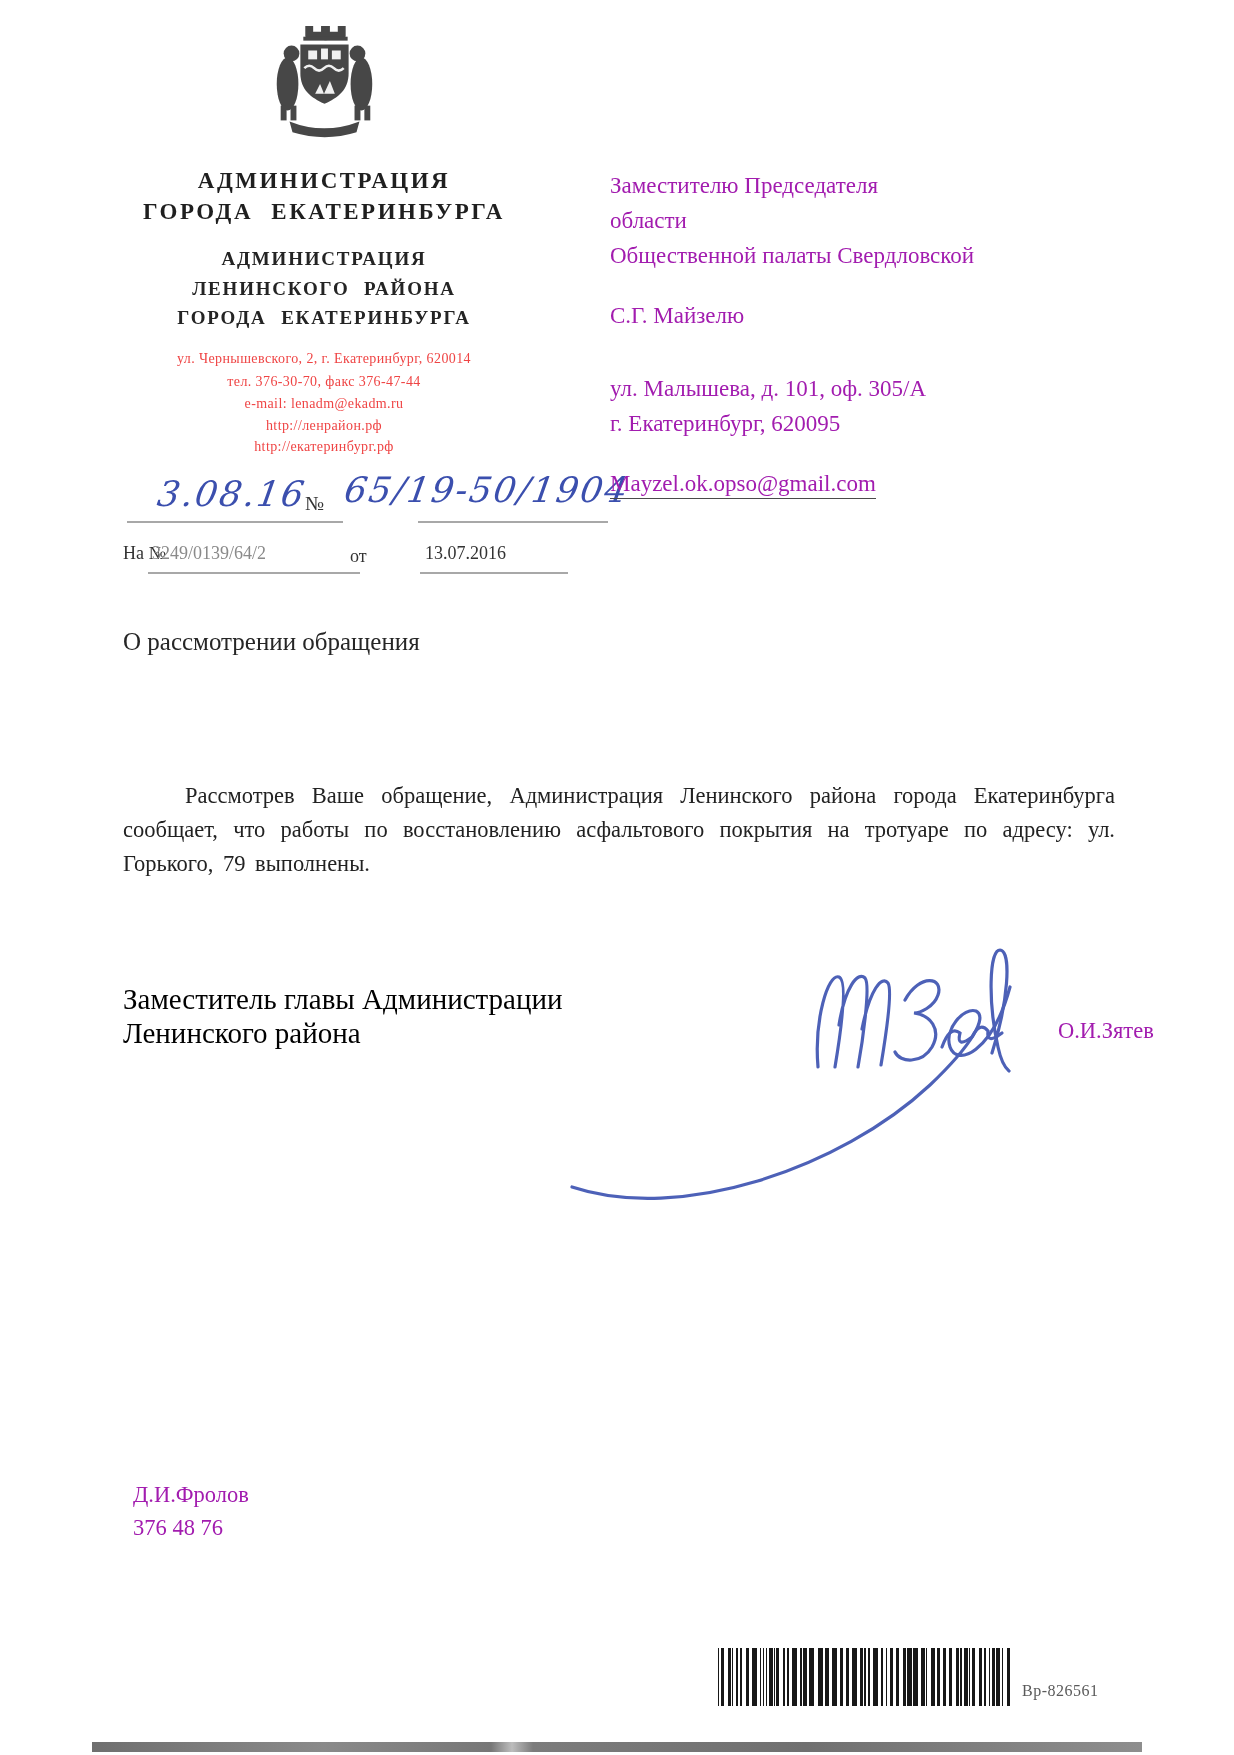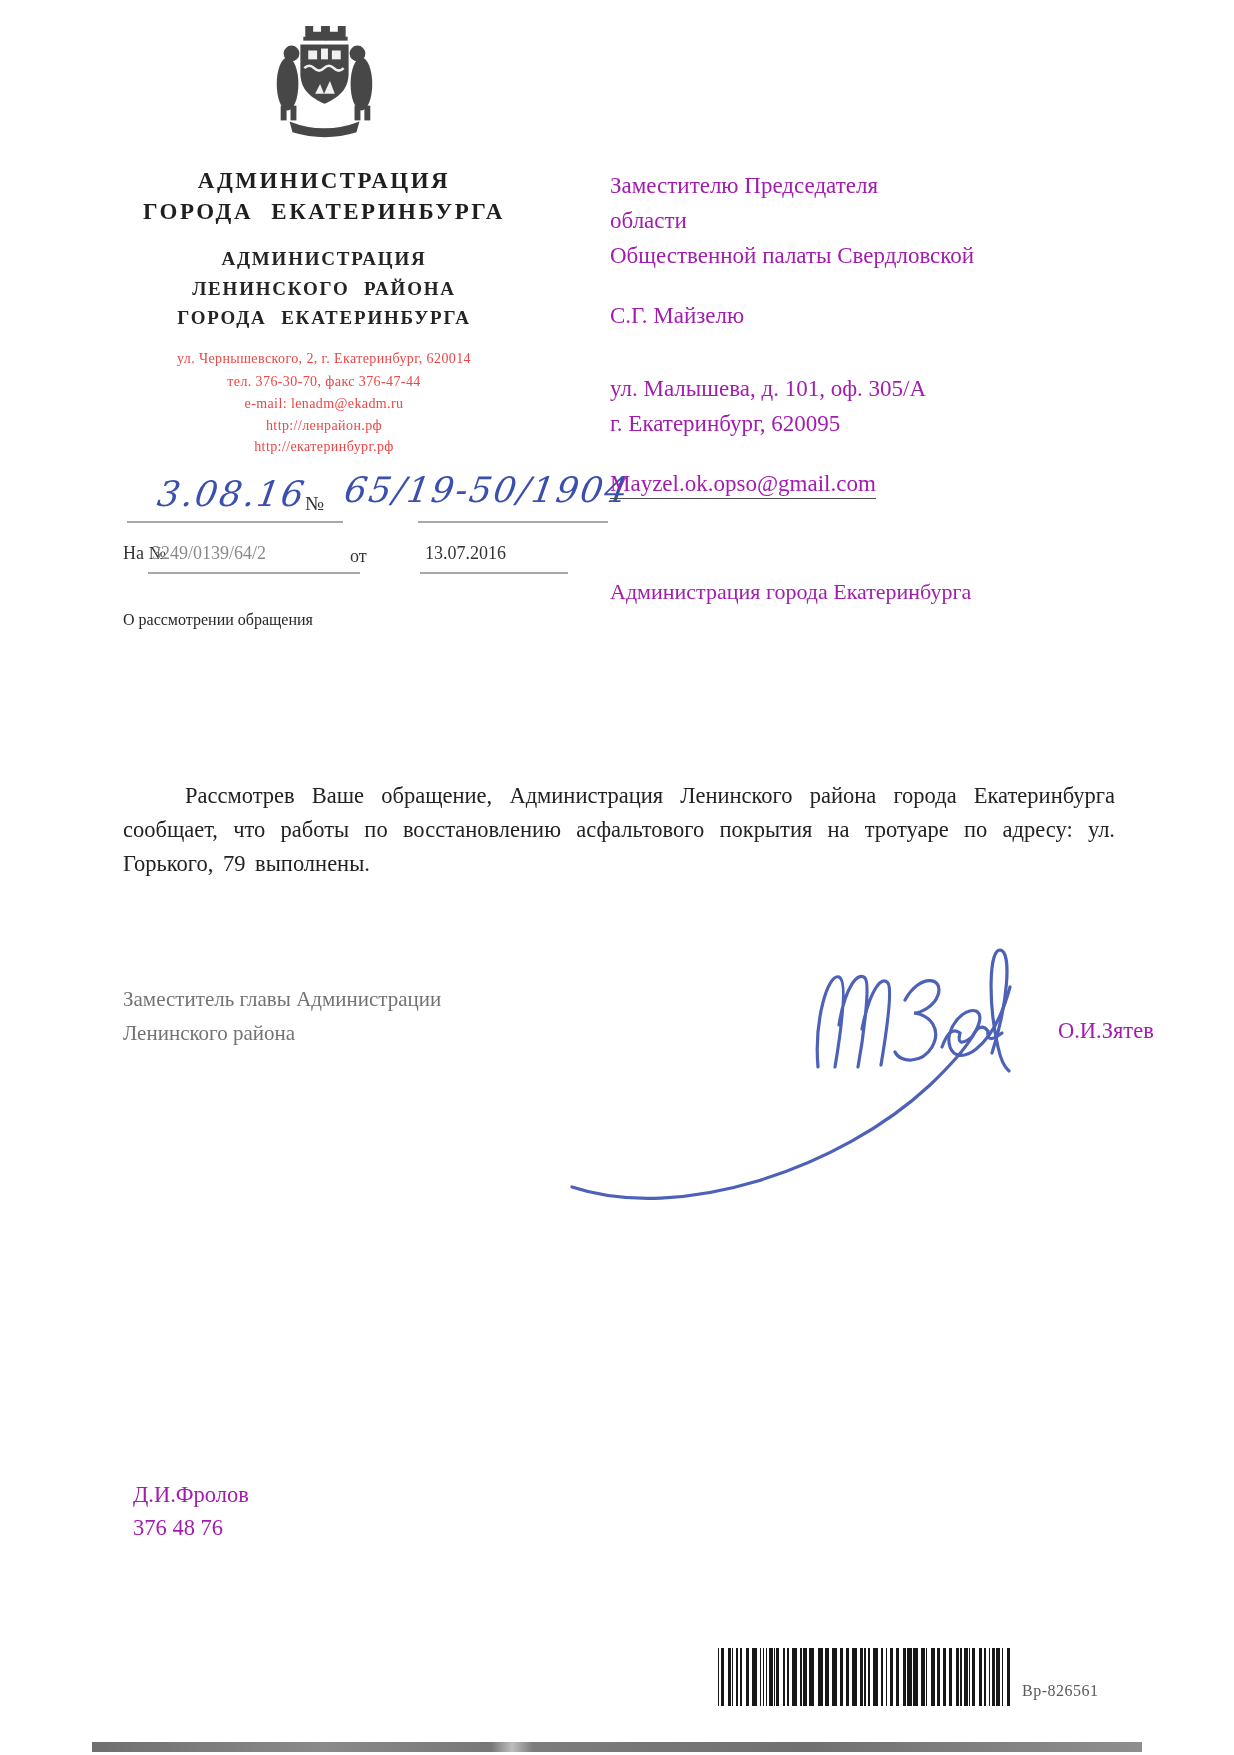--- a/index.html
+++ b/index.html
@@ -15,27 +15,27 @@
   .org-small{font-size:14px;color:#ef4444;letter-spacing:0.4px;}
   .typed{font-size:22px;color:#a21caf;}
   .typed-sm{font-size:18px;color:#333;}
   .faint{color:#8a8a8a;}
   .hand{
     font-family:"DejaVu Serif", serif;font-style:italic;
     color:#3b4fae;transform:skewX(-9deg);letter-spacing:2px;white-space:nowrap;
   }
   .uline{position:absolute;height:2px;background:#a8a8a8;}
   .email-link{border-bottom:1.6px solid #4a4a4a;padding-bottom:2px;}
-  .subject{font-size:16px;}
+  .subject{font-size:25px;margin-top:17px;}
   .salutation{left:123px;top:713px;width:992px;text-align:center;font-size:24px;color:#222;}
   .body-par{
     left:123px;top:779px;width:992px;font-size:22.5px;line-height:34px;
     text-align:justify;text-indent:62px;color:#222;word-spacing:4px;
   }
-  .sig-title{font-size:21px;line-height:34px;color:#737373;}
+  .sig-title{font-size:29px;line-height:34px;color:#000000;}
   .barcode{left:718px;top:1648px;width:292px;height:58px;font-size:0;white-space:nowrap;overflow:hidden;}
   .barcode i{display:inline-block;height:100%;background:#171717;vertical-align:top;}
   .barcode-label{left:1022px;top:1682px;font-size:16px;color:#5a5a5a;letter-spacing:0.5px;}
   .bottom-bar{
     left:92px;top:1742px;width:1050px;height:10px;
     background:linear-gradient(90deg,#6f6f6f 0%,#8a8a8a 22%,#777 38%,#bdbdbd 40%,#7c7c7c 42%,#707070 68%,#8e8e8e 100%);
   }
   svg{display:block;}
 </style>
 </head>
@@ -104,21 +104,20 @@
 
   <div class="abs typed" style="left:610px;top:168px;width:460px;font-size:23px;line-height:35px;">
     <div>Заместителю Председателя</div>
     <div>области</div>
     <div>Общественной палаты Свердловской</div>
   </div>
   <div class="abs typed" style="left:610px;top:303px;font-size:23px;">С.Г. Майзелю</div>
   <div class="abs typed" style="left:610px;top:376px;font-size:23px;">ул. Малышева, д. 101, оф. 305/А</div>
   <div class="abs typed" style="left:610px;top:411px;font-size:23px;">г. Екатеринбург, 620095</div>
   <div class="abs typed" style="left:610px;top:471px;font-size:23px;"><span class="email-link">Mayzel.ok.opso@gmail.com</span></div>
-  <div class="abs typed" style="left:610px;top:579px;font-size:22px;">Администрация города Екатеринбурга</div>
 
   <div class="abs subject" style="left:123px;top:611px;">О рассмотрении обращения</div>
 
   <div class="abs body-par">Рассмотрев Ваше обращение, Администрация Ленинского района города Екатеринбурга сообщает, что работы по восстановлению асфальтового покрытия на тротуаре по адресу: ул. Горького, 79 выполнены.</div>
 
   <div class="abs sig-title" style="left:123px;top:982px;">Заместитель главы Администрации</div>
   <div class="abs sig-title" style="left:123px;top:1016px;">Ленинского района</div>
   <div class="abs typed" style="left:1058px;top:1018px;font-size:22.5px;">О.И.Зятев</div>
 
   <div class="abs" style="left:540px;top:925px;width:500px;height:290px;">

